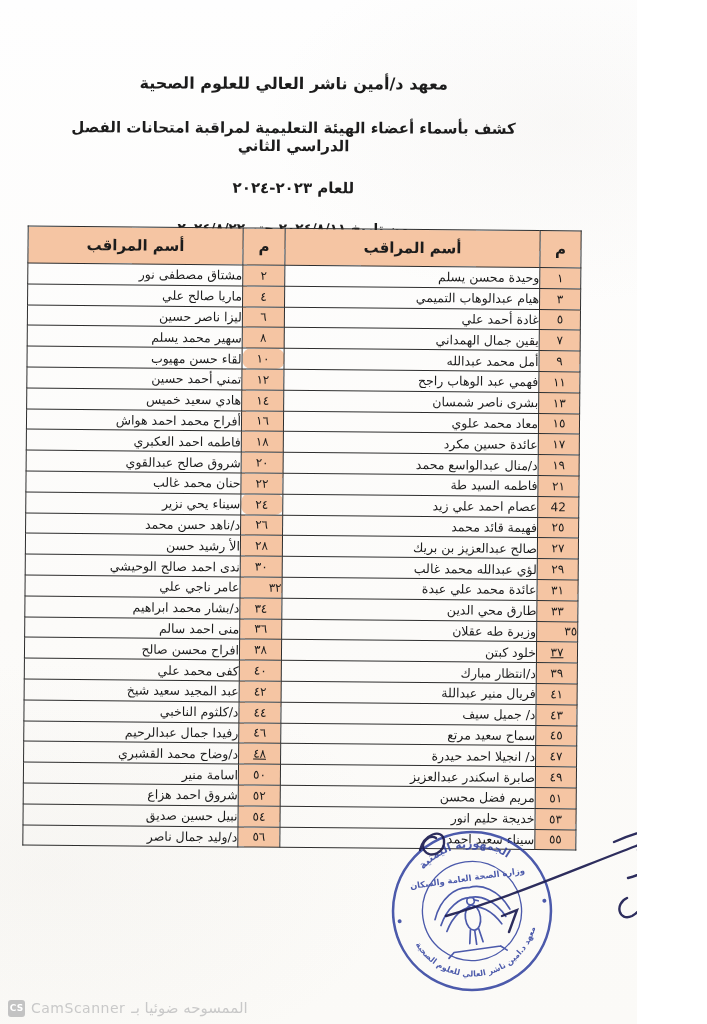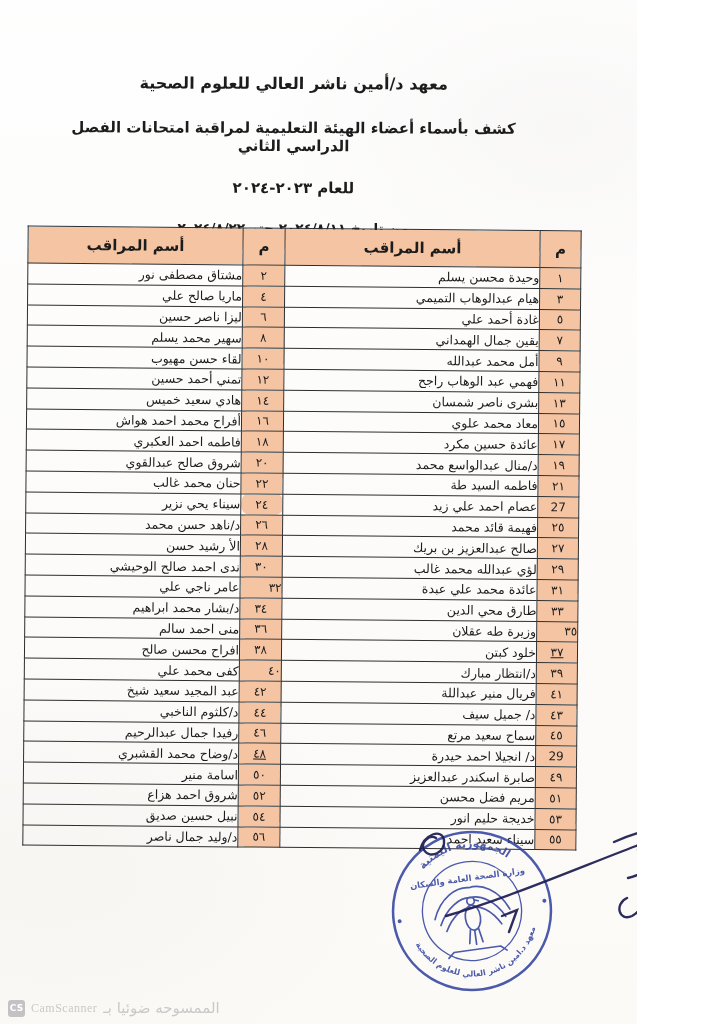--- a/index.html
+++ b/index.html
@@ -67,21 +67,21 @@
   
   .cam{
     position:absolute; left:8px; bottom:7px;
     display:flex; align-items:center; gap:6px; direction:ltr;
   }
   .cam-icon{
     width:17px;height:17px; background:#c3c3c3; border-radius:3px;
     color:#ffffff; font-size:9px; font-weight:bold;
     display:flex;align-items:center;justify-content:center;
   }
-  .cam-brand{font-size:12px; color:#c9c9c9; letter-spacing:0.5px;font-family:Liberation Serif, serif;}
+  .cam-brand{font-size:14px; color:#c9c9c9; letter-spacing:0.5px;}
   .cam-arabic{font-size:15px; color:#c9c9c9; direction:rtl;}
 </style>
 </head>
 <body>
 
 <div class="page">
 
   <div class="titles">
     <div class="title-l1">معهد د/أمين ناشر العالي للعلوم الصحية</div>
     <div class="title-l2">كشف بأسماء أعضاء الهيئة التعليمية لمراقبة امتحانات الفصل الدراسي الثاني</div>
@@ -126,21 +126,21 @@
           </tr>
           <tr>
             <td class="num" style="background: rgb(245, 197, 163);">٧</td>
             <td class="name">يقين جمال الهمداني</td>
             <td class="num" style="background: rgb(245, 197, 163);">٨</td>
             <td class="name">سهير محمد يسلم</td>
           </tr>
           <tr>
             <td class="num" style="background: rgb(245, 197, 163);">٩</td>
             <td class="name">أمل محمد عبدالله</td>
-            <td class="num" style="background: rgb(245, 197, 163);">١٠</td>
+            <td class="num" style="background: rgb(245, 197, 163); border-radius: 8px;">١٠</td>
             <td class="name">لقاء حسن مهيوب</td>
           </tr>
           <tr>
             <td class="num" style="background: rgb(245, 197, 163);">١١</td>
             <td class="name">فهمي عبد الوهاب راجح</td>
             <td class="num" style="background: rgb(245, 197, 163);">١٢</td>
             <td class="name">تمني أحمد حسين</td>
           </tr>
           <tr>
             <td class="num" style="background: rgb(245, 197, 163);">١٣</td>
@@ -166,21 +166,21 @@
             <td class="num" style="background: rgb(245, 197, 163);">٢٠</td>
             <td class="name">شروق صالح عبدالقوي</td>
           </tr>
           <tr>
             <td class="num" style="background: rgb(245, 197, 163);">٢١</td>
             <td class="name">فاطمه السيد طة</td>
             <td class="num" style="background: rgb(245, 197, 163);">٢٢</td>
             <td class="name">حنان محمد غالب</td>
           </tr>
           <tr>
-            <td class="num" style="background: rgb(245, 197, 163);">27</td>
+            <td class="num" style="background: rgb(245, 197, 163);">42</td>
             <td class="name">عصام احمد علي زيد</td>
             <td class="num" style="background: rgb(245, 197, 163); border-radius: 8px;">٢٤</td>
             <td class="name">سيناء يحي نزير</td>
           </tr>
           <tr>
             <td class="num" style="background: rgb(245, 197, 163);">٢٥</td>
             <td class="name">فهيمة قائد محمد</td>
             <td class="num" style="background: rgb(245, 197, 163);">٢٦</td>
             <td class="name">د/ناهد حسن محمد</td>
           </tr>
@@ -216,21 +216,21 @@
           </tr>
           <tr>
             <td class="num" style="background: rgb(245, 197, 163); text-decoration: underline;">٣٧</td>
             <td class="name">خلود كبتن</td>
             <td class="num" style="background: rgb(245, 197, 163);">٣٨</td>
             <td class="name">افراح محسن صالح</td>
           </tr>
           <tr>
             <td class="num" style="background: rgb(245, 197, 163);">٣٩</td>
             <td class="name">د/انتظار مبارك</td>
-            <td class="num" style="background: rgb(245, 197, 163); text-align: right;">٤٠</td>
+            <td class="num" style="background: rgb(245, 197, 163);">٤٠</td>
             <td class="name">كفى محمد علي</td>
           </tr>
           <tr>
             <td class="num" style="background: rgb(245, 197, 163);">٤١</td>
             <td class="name">فريال منير عبداللة</td>
             <td class="num" style="background: rgb(245, 197, 163);">٤٢</td>
             <td class="name">عبد المجيد سعيد شيخ</td>
           </tr>
           <tr>
             <td class="num" style="background: rgb(245, 197, 163);">٤٣</td>
@@ -238,21 +238,21 @@
             <td class="num" style="background: rgb(245, 197, 163);">٤٤</td>
             <td class="name">د/كلثوم الناخبي</td>
           </tr>
           <tr>
             <td class="num" style="background: rgb(245, 197, 163);">٤٥</td>
             <td class="name">سماح سعيد مرتع</td>
             <td class="num" style="background: rgb(245, 197, 163);">٤٦</td>
             <td class="name">رفيدا جمال عبدالرحيم</td>
           </tr>
           <tr>
-            <td class="num" style="background: rgb(245, 197, 163);">29</td>
+            <td class="num" style="background: rgb(245, 197, 163);">٤٧</td>
             <td class="name">د/ انجيلا احمد حيدرة</td>
             <td class="num" style="background: rgb(245, 197, 163); text-decoration: underline;">٤٨</td>
             <td class="name">د/وضاح محمد القشبري</td>
           </tr>
           <tr>
             <td class="num" style="background: rgb(245, 197, 163);">٤٩</td>
             <td class="name">صابرة اسكندر عبدالعزيز</td>
             <td class="num" style="background: rgb(245, 197, 163);">٥٠</td>
             <td class="name">اسامة منير</td>
           </tr>

